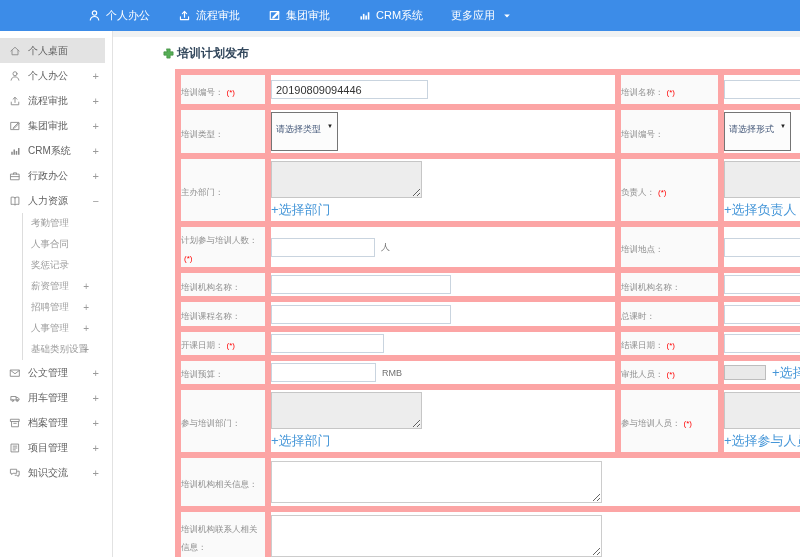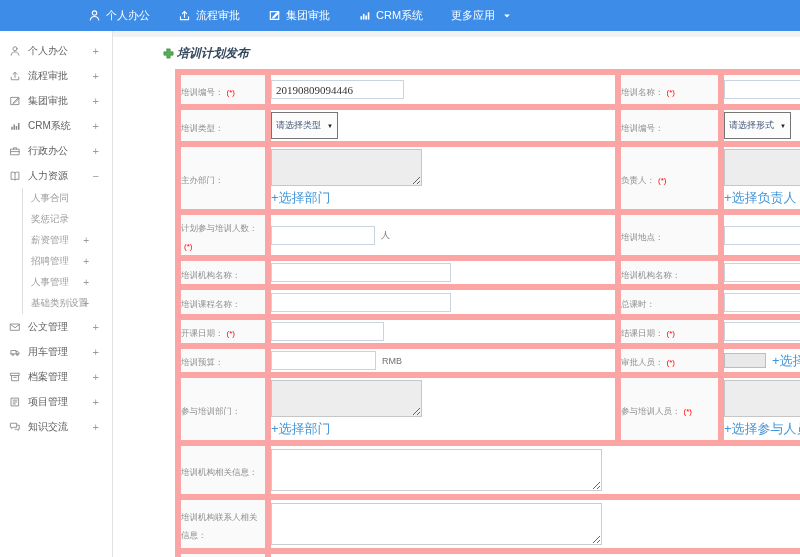--- a/index.html
+++ b/index.html
@@ -24,37 +24,37 @@
   .side-item.active{background:#e3e3e3;width:105px;box-sizing:border-box;}
   .side-item .icon{width:12px;height:12px;margin-right:7px;color:#8a8a8a;display:inline-flex;flex:none;}
   .side-item .expand{position:absolute;right:13px;color:#9a9a9a;font-size:11px;}
   .sub-list{margin-left:22px;border-left:1px solid #ddd;}
   .sub-item{height:21px;display:flex;align-items:center;color:#9b9b9b;font-size:9.5px;
     padding-left:8px;cursor:pointer;position:relative;}
   .sub-item .expand{position:absolute;right:23px;color:#9a9a9a;font-size:10px;}
   
   .main{position:absolute;top:31px;left:113px;width:687px;height:526px;background:#fff;overflow:hidden;}
   .main-strip{height:6px;background:#f0f2f3;}
-  .title-row{margin:8px 0 0 50px;display:flex;align-items:center;font-style:italic;}
+  .title-row{margin:8px 0 0 50px;display:flex;align-items:center;}
   .title-row .icon{width:11px;height:11px;display:inline-flex;margin-right:3px;}
   .page-title{font-size:12px;font-weight:bold;color:#32475c;margin:0;}
   .form-wrap{margin:7px 0 0 62px;width:960px;}
   table.form{border-collapse:collapse;table-layout:fixed;width:960px;}
   table.form td{border:6px solid #fca5a5;padding:2px 0;vertical-align:middle;}
   td.lt{background:#fafafa;padding-left:10px;}
   td.ct{padding-left:15px;background:#fff;}
   td.lt2{background:#fafafa;padding-left:4px;}
   td.ct2{padding-left:5px;background:#fff;}
   .flabel{color:#8f8f8f;font-size:8.5px;}
   .req{color:#f00;font-size:8px;margin-left:3px;}
   input.txt{height:19px;border:1px solid #c9d4df;font-size:11px;color:#333;
     padding:0 4px;box-sizing:border-box;vertical-align:middle;font-family:inherit;}
   .suffix{color:#707070;font-size:9px;margin-left:6px;vertical-align:middle;}
-  .sel{display:inline-flex;align-items:center;height:17px;border:1px solid #757575;
-    background:#fcfcfc;padding:4px 4px;font-size:9px;color:#45597a;cursor:pointer;}
+  .sel{display:inline-flex;align-items:flex-start;height:17px;border:1px solid #757575;
+    background:#fcfcfc;padding:10px 4px;font-size:9px;color:#45597a;cursor:pointer;}
   .sel .caret{font-size:6px;color:#222;margin-left:6px;}
   textarea.gray-ta{width:151px;height:37px;background:#ededed;border:1px solid #c6c6c6;
     resize:both;box-sizing:border-box;display:block;}
   textarea.big-ta{width:331px;height:42px;background:#fff;border:1px solid #ccc;
     resize:both;box-sizing:border-box;display:block;font-size:10px;font-family:inherit;}
   a.link{color:#4596d8;font-size:13px;text-decoration:none;cursor:pointer;white-space:nowrap;}
   .link-row{margin-top:2px;}
   input.gray-inp{width:42px;height:15px;background:#e9e9e9;border:1px solid #bdbdbd;
     box-sizing:border-box;vertical-align:middle;}
   .icon svg{width:100%;height:100%;fill:none;stroke:currentColor;stroke-width:1.2;
@@ -114,20 +114,28 @@
           <svg viewBox="0 0 16 16">
             <path d="M3.5 5.5L8 10.5l4.5-5z" fill="currentColor" stroke="none"></path>
           </svg>
         </span>
       </div>
     </div>
 </div>
 
 <div class="sidebar">
   <div>
+      <div class="side-item active">
+        <span class="icon">
+          <svg viewBox="0 0 16 16">
+            <path d="M2.5 8L8 3l5.5 5M4 7.2V13h8V7.2"></path>
+          </svg>
+        </span>
+        <span class="lbl">个人桌面</span>
+      </div>
       <div class="side-item">
         <span class="icon">
           <svg viewBox="0 0 16 16">
             <circle cx="8" cy="5" r="2.7"></circle>
             <path d="M2.8 13.6c.5-3 2.6-4.4 5.2-4.4s4.7 1.4 5.2 4.4"></path>
           </svg>
         </span>
         <span class="lbl">个人办公</span>
         <span class="expand">+</span>
       </div>
@@ -175,20 +183,23 @@
       <div class="side-item">
         <span class="icon">
           <svg viewBox="0 0 16 16">
             <path d="M8 3.6C6.6 2.7 4.6 2.6 2.8 3v9.6c1.8-.4 3.8-.3 5.2.6 1.4-.9 3.4-1 5.2-.6V3c-1.8-.4-3.8-.3-5.2.6zM8 3.6v9.6"></path>
           </svg>
         </span>
         <span class="lbl">人力资源</span>
         <span class="expand">−</span>
       </div>
       <div class="sub-list">
+        <div class="sub-item">
+          <span>考勤管理</span>
+        </div>
         <div class="sub-item">
           <span>人事合同</span>
         </div>
         <div class="sub-item">
           <span>奖惩记录</span>
         </div>
         <div class="sub-item">
           <span>薪资管理</span>
           <span class="expand">+</span>
         </div>
@@ -272,21 +283,21 @@
     <table class="form">
       <colgroup>
           <col style="width:90px">
           <col style="width:350px">
           <col style="width:103px">
           <col style="width:417px">
         </colgroup>
       <tbody>
           <tr style="height: 35px;">
             <td class="lt"><span class="flabel">培训编号：</span><span class="req">(*)</span></td>
-            <td class="ct"><input class="txt" type="text" value="20190809094446" style="width: 133px; font-family: Liberation Serif, serif;"></td>
+            <td class="ct"><input class="txt" type="text" value="20190809094446" style="width: 157px;"></td>
             <td class="lt2"><span class="flabel">培训名称：</span><span class="req">(*)</span></td>
             <td class="ct2"><input class="txt" type="text" style="width: 170px;"></td>
           </tr>
           <tr style="height: 27px;">
             <td class="lt"><span class="flabel">培训类型：</span></td>
             <td class="ct"><div class="sel">
                 <span class="sel-text">请选择类型</span>
                 <span class="caret">▼</span>
               </div></td>
             <td class="lt2"><span class="flabel">培训编号：</span></td>

